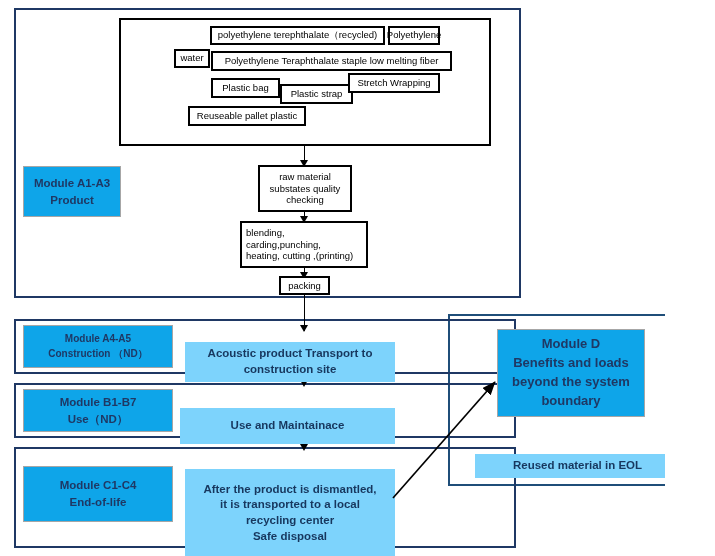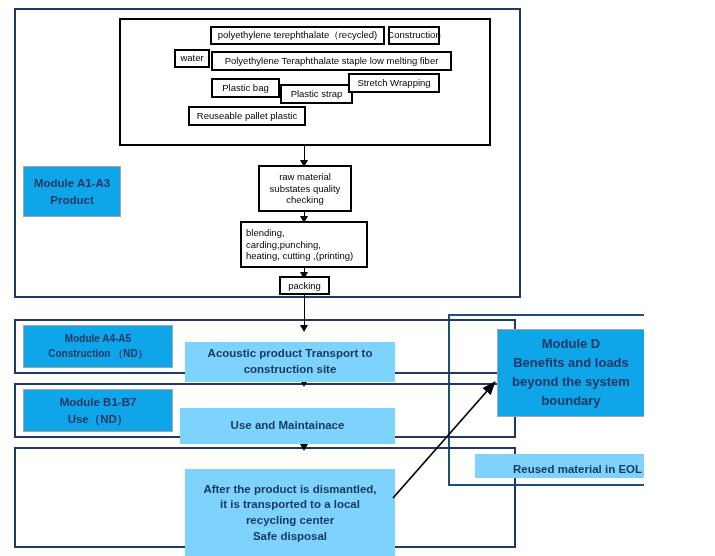--- a/index.html
+++ b/index.html
@@ -1,17 +1,17 @@
 <!DOCTYPE html>
 <html><head>
 <meta charset="utf-8">
 <style>
   html,body{margin:0;padding:0;background:#ffffff;}
   body{font-family:"Liberation Sans","DejaVu Sans",sans-serif;}
-  #stage{position:relative;width:644px;height:556px;background:#ffffff;overflow:hidden;}
+  #stage{position:relative;width:644px;height:556px;background:#ffffff;overflow:hidden;padding-left:21px;}
 
   
   .frame{position:absolute;border:2px solid #1f3864;background:transparent;box-sizing:border-box;}
   .frame.d{border-color:#1f4e79;}
 
   
   .inbox{position:absolute;box-sizing:border-box;border:2px solid #000000;background:#ffffff;
          display:flex;align-items:center;justify-content:center;text-align:center;
          font-size:9.5px;color:#000;line-height:1.1;padding:1px 3px;z-index:5;}
   .groupbox{position:absolute;box-sizing:border-box;border:2px solid #000000;background:#ffffff;z-index:2;}
@@ -43,21 +43,21 @@
 <body>
 
 <div id="stage">
 
   <div class="frame" style="left:14px;top:8px;width:507px;height:290px;"></div>
 
   <div class="groupbox" style="left:119px;top:18px;width:372px;height:128px;"></div>
 
   <div class="inbox" style="left:210px;top:26px;width:175px;height:19px;">polyethylene terephthalate（recycled)</div>
 
-  <div class="inbox" style="left:388px;top:26px;width:52px;height:19px;">Construction</div>
+  <div class="inbox" style="left:388px;top:26px;width:52px;height:19px;">Polyethylene</div>
 
   <div class="inbox" style="left:174px;top:49px;width:36px;height:19px;">water</div>
 
   <div class="inbox" style="left:211px;top:51px;width:241px;height:20px;">Polyethylene Teraphthalate staple low melting fiber</div>
 
   <div class="inbox" style="left:211px;top:78px;width:69px;height:20px;">Plastic bag</div>
 
   <div class="inbox" style="left:280px;top:84px;width:73px;height:20px;">Plastic strap</div>
 
   <div class="inbox" style="left:348px;top:73px;width:92px;height:20px;">Stretch Wrapping</div>
@@ -123,36 +123,40 @@
 
   <div class="bbox" style="left:180px;top:394px;width:215px;height:36px;font-size:11.5px;">
     <span>Use and Maintainace</span>
   </div>
 
   <div class="vline" style="left:304px;top:435px;height:14px;"></div>
   <div class="arrowhead" style="left:300px;top:444px;"></div>
 
   <div class="frame" style="left:14px;top:447px;width:502px;height:101px;"></div>
 
+  <div class="modbox" style="left:23px;top:466px;width:150px;height:56px;font-size:11.5px;">
+    <span>Module C1-C4</span>
+    <span>End-of-life</span>
+  </div>
 
   <div class="bbox" style="left:185px;top:455px;width:210px;height:88px;font-size:11.5px;">
     <span>After the product is dismantled,</span>
     <span>it is transported to a local</span>
     <span>recycling center</span>
     <span>Safe disposal</span>
   </div>
 
   <div class="modbox" style="left:497px;top:329px;width:148px;height:88px;font-size:13px;">
     <span>Module D</span>
     <span>Benefits and loads</span>
     <span>beyond the system</span>
     <span>boundary</span>
   </div>
 
-  <div class="bbox" style="left:475px;top:440px;width:205px;height:24px;font-size:11.5px;justify-content:flex-end;">
+  <div class="bbox" style="left:475px;top:440px;width:205px;height:24px;font-size:11.5px;">
     <span>Reused material  in  EOL</span>
   </div>
 
   <svg class="diag" style="left:0;top:0;width:715px;height:556px;">
     <defs>
       <marker id="ah" markerWidth="9" markerHeight="9" refX="7.5" refY="3.2" orient="auto" markerUnits="strokeWidth">
         <path d="M0,0 L8,3.2 L0,6.4 z" fill="#000000"></path>
       </marker>
     </defs>
     <line x1="393" y1="498" x2="495" y2="382" stroke="#000000" stroke-width="1.7" marker-end="url(#ah)"></line>

